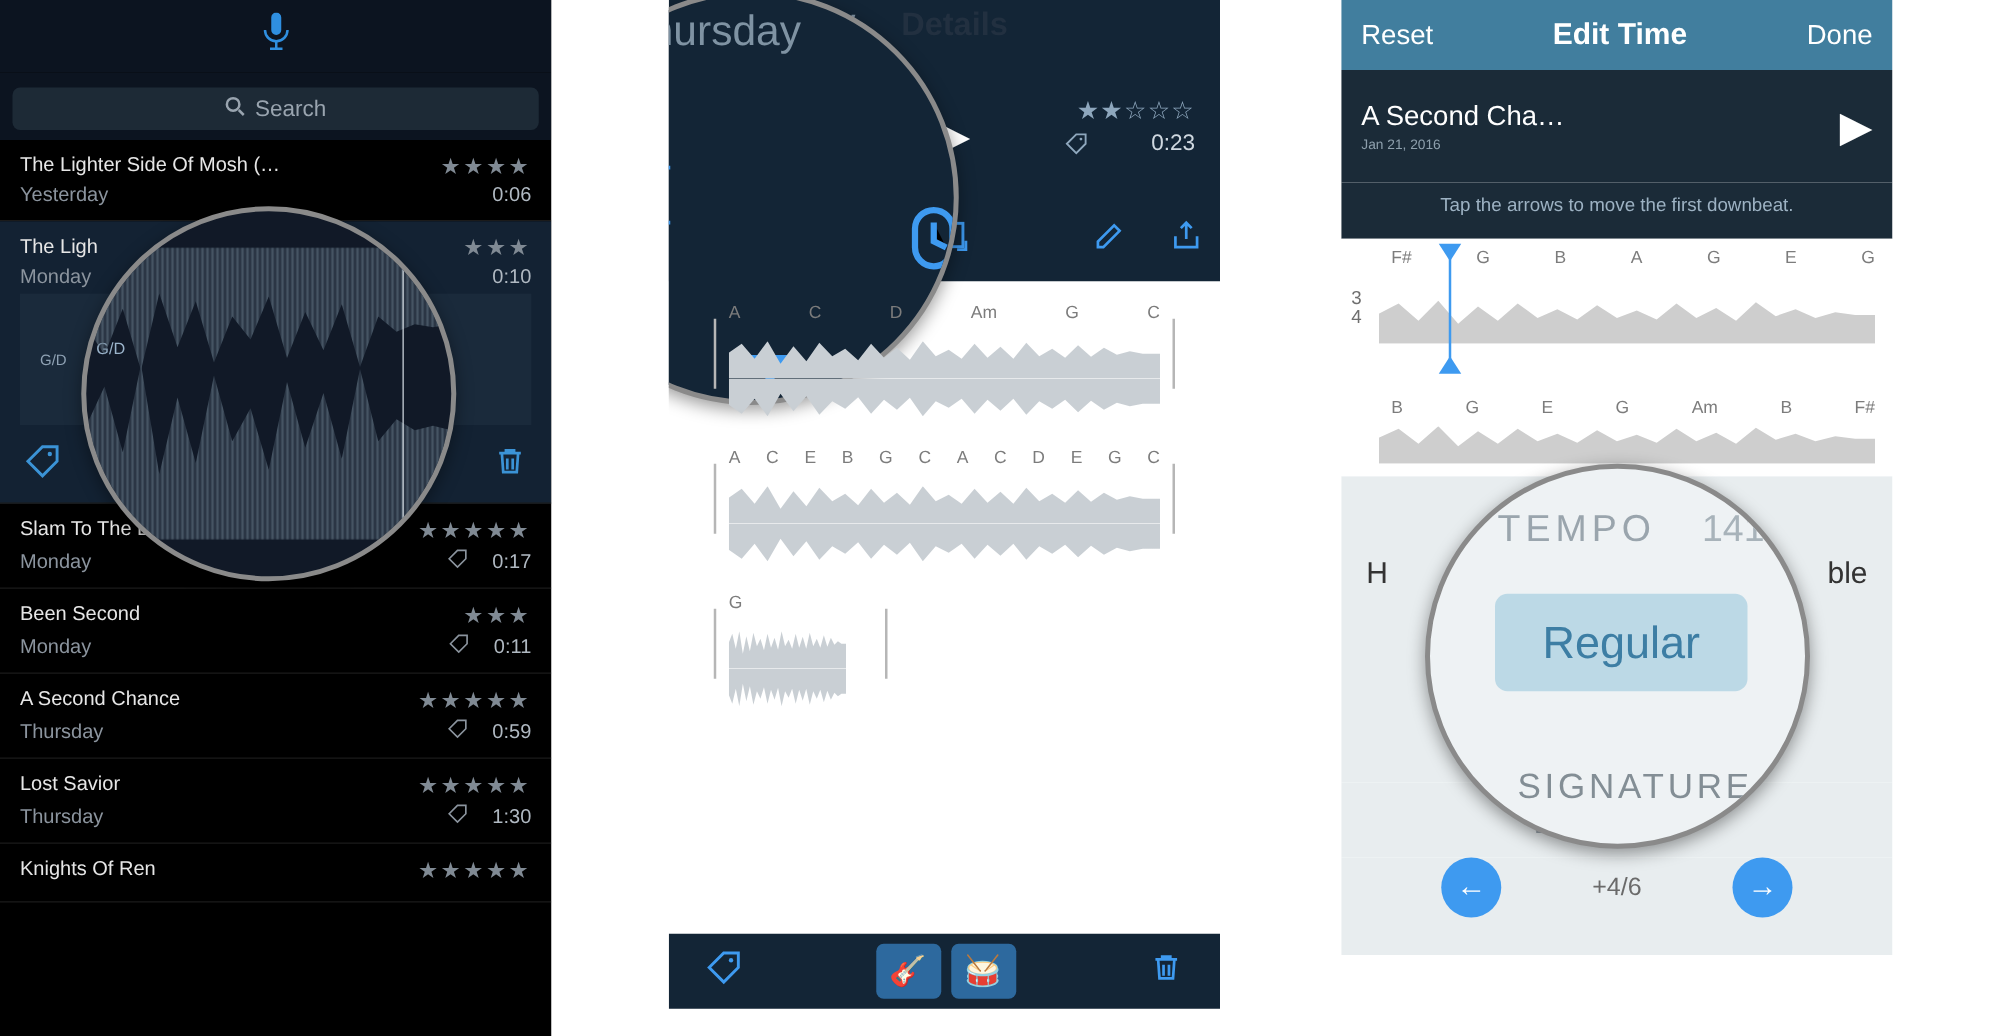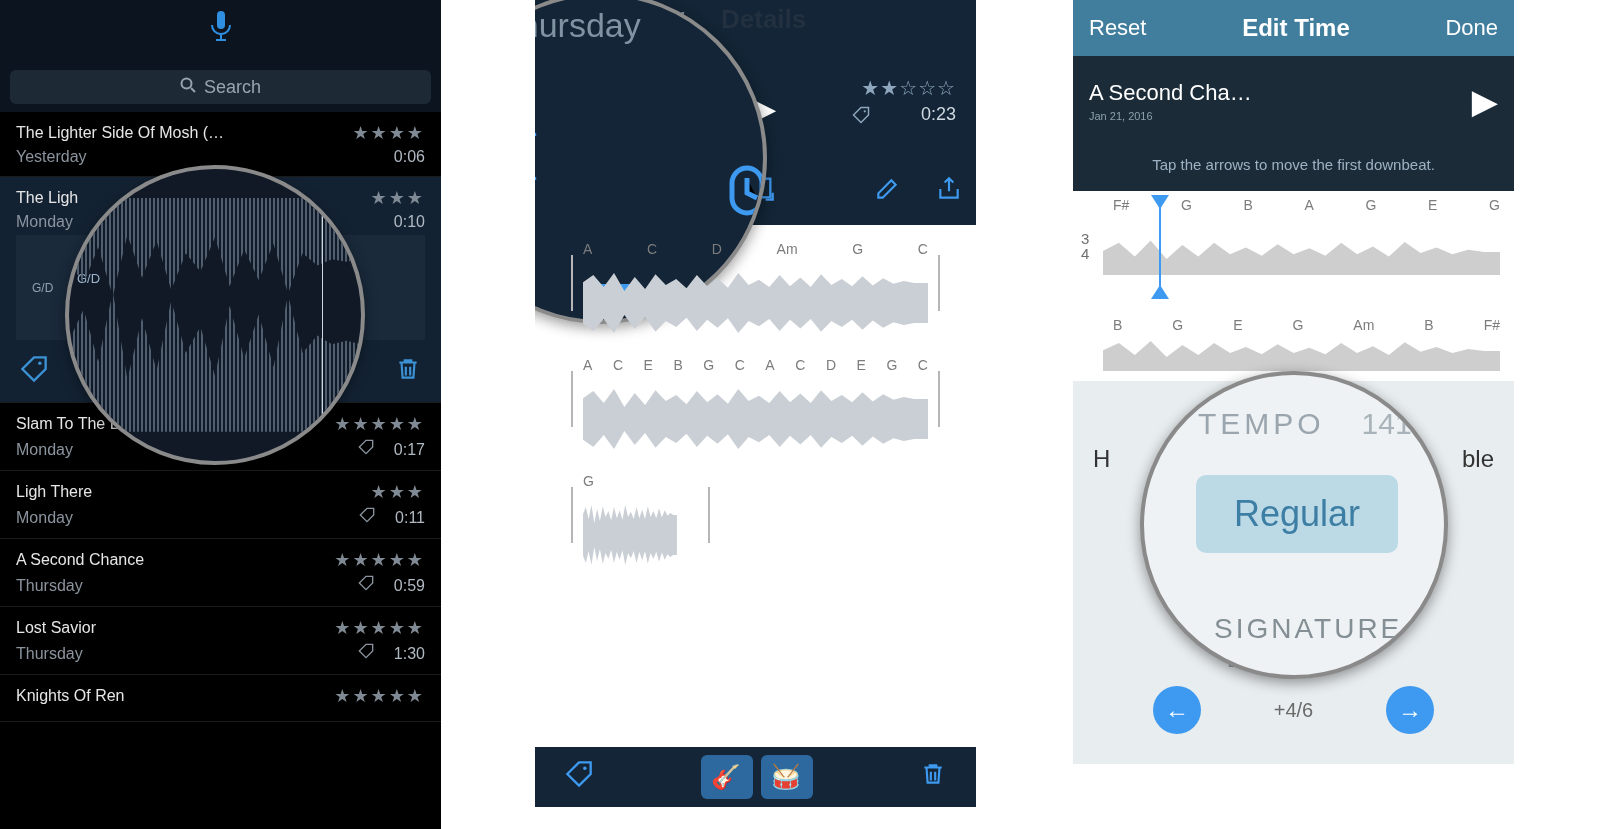--- a/index.html
+++ b/index.html
@@ -172,21 +172,21 @@
           <span style="display:flex;gap:20px;align-items:center">
             <span class="tag-icon gray"><svg width="16" height="16" viewBox="0 0 24 24">
                 <path fill="none" stroke="currentColor" stroke-width="2" d="M2 12 12 2h10v10L12 22z"></path>
               </svg></span>
             <span class="duration">0:17</span>
           </span>
         </div>
       </div>
       <div class="row">
         <div class="row-main">
-          <span class="title">Ligh There</span>
+          <span class="title">Been Second</span>
           <span class="stars">★★★</span>
         </div>
         <div class="row-sub">
           <span class="daylbl">Monday</span>
           <span style="display:flex;gap:20px;align-items:center">
             <span class="tag-icon gray"><svg width="16" height="16" viewBox="0 0 24 24">
                 <path fill="none" stroke="currentColor" stroke-width="2" d="M2 12 12 2h10v10L12 22z"></path>
               </svg></span>
             <span class="duration">0:11</span>
           </span>

